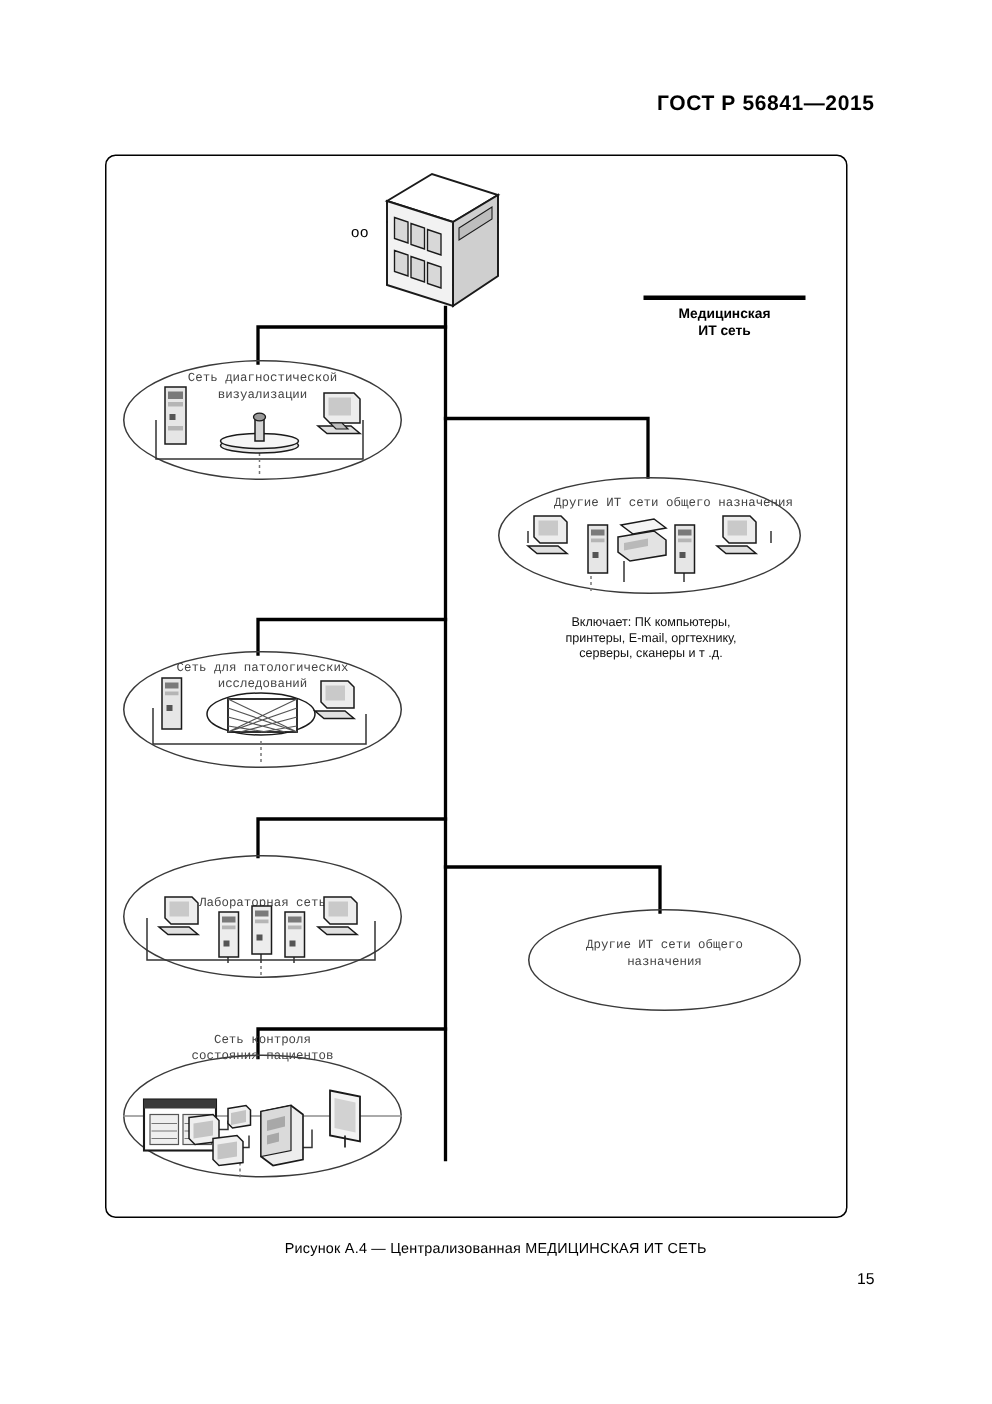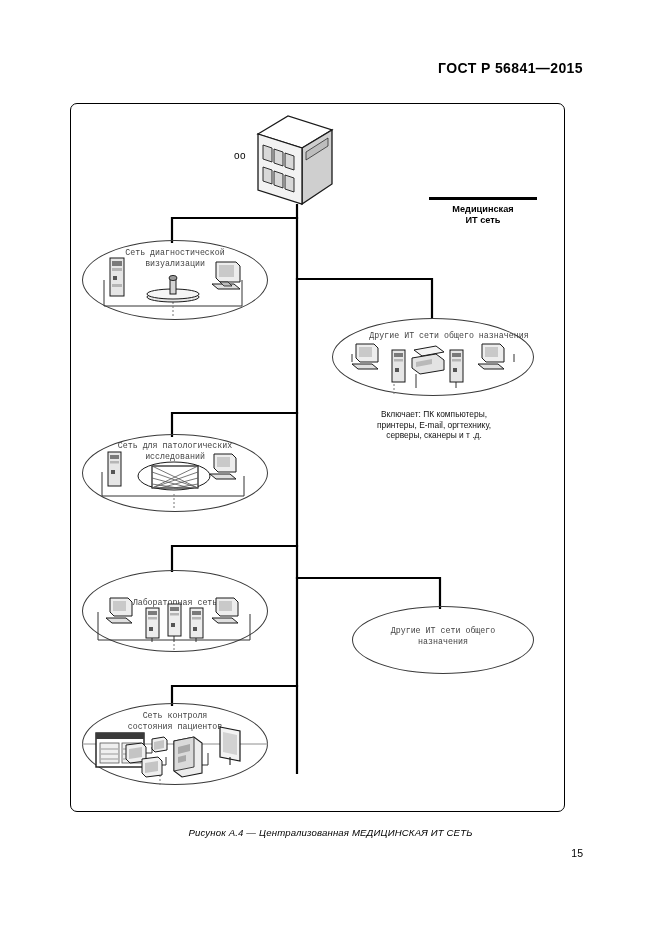--- a/index.html
+++ b/index.html
@@ -43,21 +43,20 @@
   }
   
   .figure-caption {
     position: absolute;
     top: 827px;
     left: 0;
     width: 661px;
     text-align: center;
     font-size: 9.6px;
     letter-spacing: 0.15px;
-    font-style: italic;
   }
   .page-number {
     position: absolute;
     top: 847px;
     right: 78px;
     font-size: 10.5px;
   }
   
   .wires {
     position: absolute;
@@ -349,21 +348,21 @@
     </g>
   </svg>
 
   <div class="ellipse" style="left:352px; top:606px; width:182px; height:68px;"></div>
   <div class="ellipse-title" style="left:352px; top:626px; width:182px;">
     <div>Другие ИТ сети общего</div>
     <div>назначения</div>
   </div>
 
   <div class="ellipse" style="left:82px; top:703px; width:186px; height:82px;"></div>
-  <div class="ellipse-title" style="left:82px; top:711px; width:186px;">
+  <div class="ellipse-title" style="left:82px; top:689px; width:186px;">
     <div>Сеть контроля</div>
     <div>состояния пациентов</div>
   </div>
   <svg style="position:absolute; left:82px; top:703px;" width="186" height="82">
     <g stroke="#8e8e8e" stroke-width="1" fill="none">
       <path d="M 0 41 L 186 41"></path>
     </g>
     <g stroke="#333" stroke-width="1" fill="none">
       <path d="M 56 50 L 70 50 L 70 44"></path>
       <path d="M 70 62 L 84 62 L 84 54"></path>

